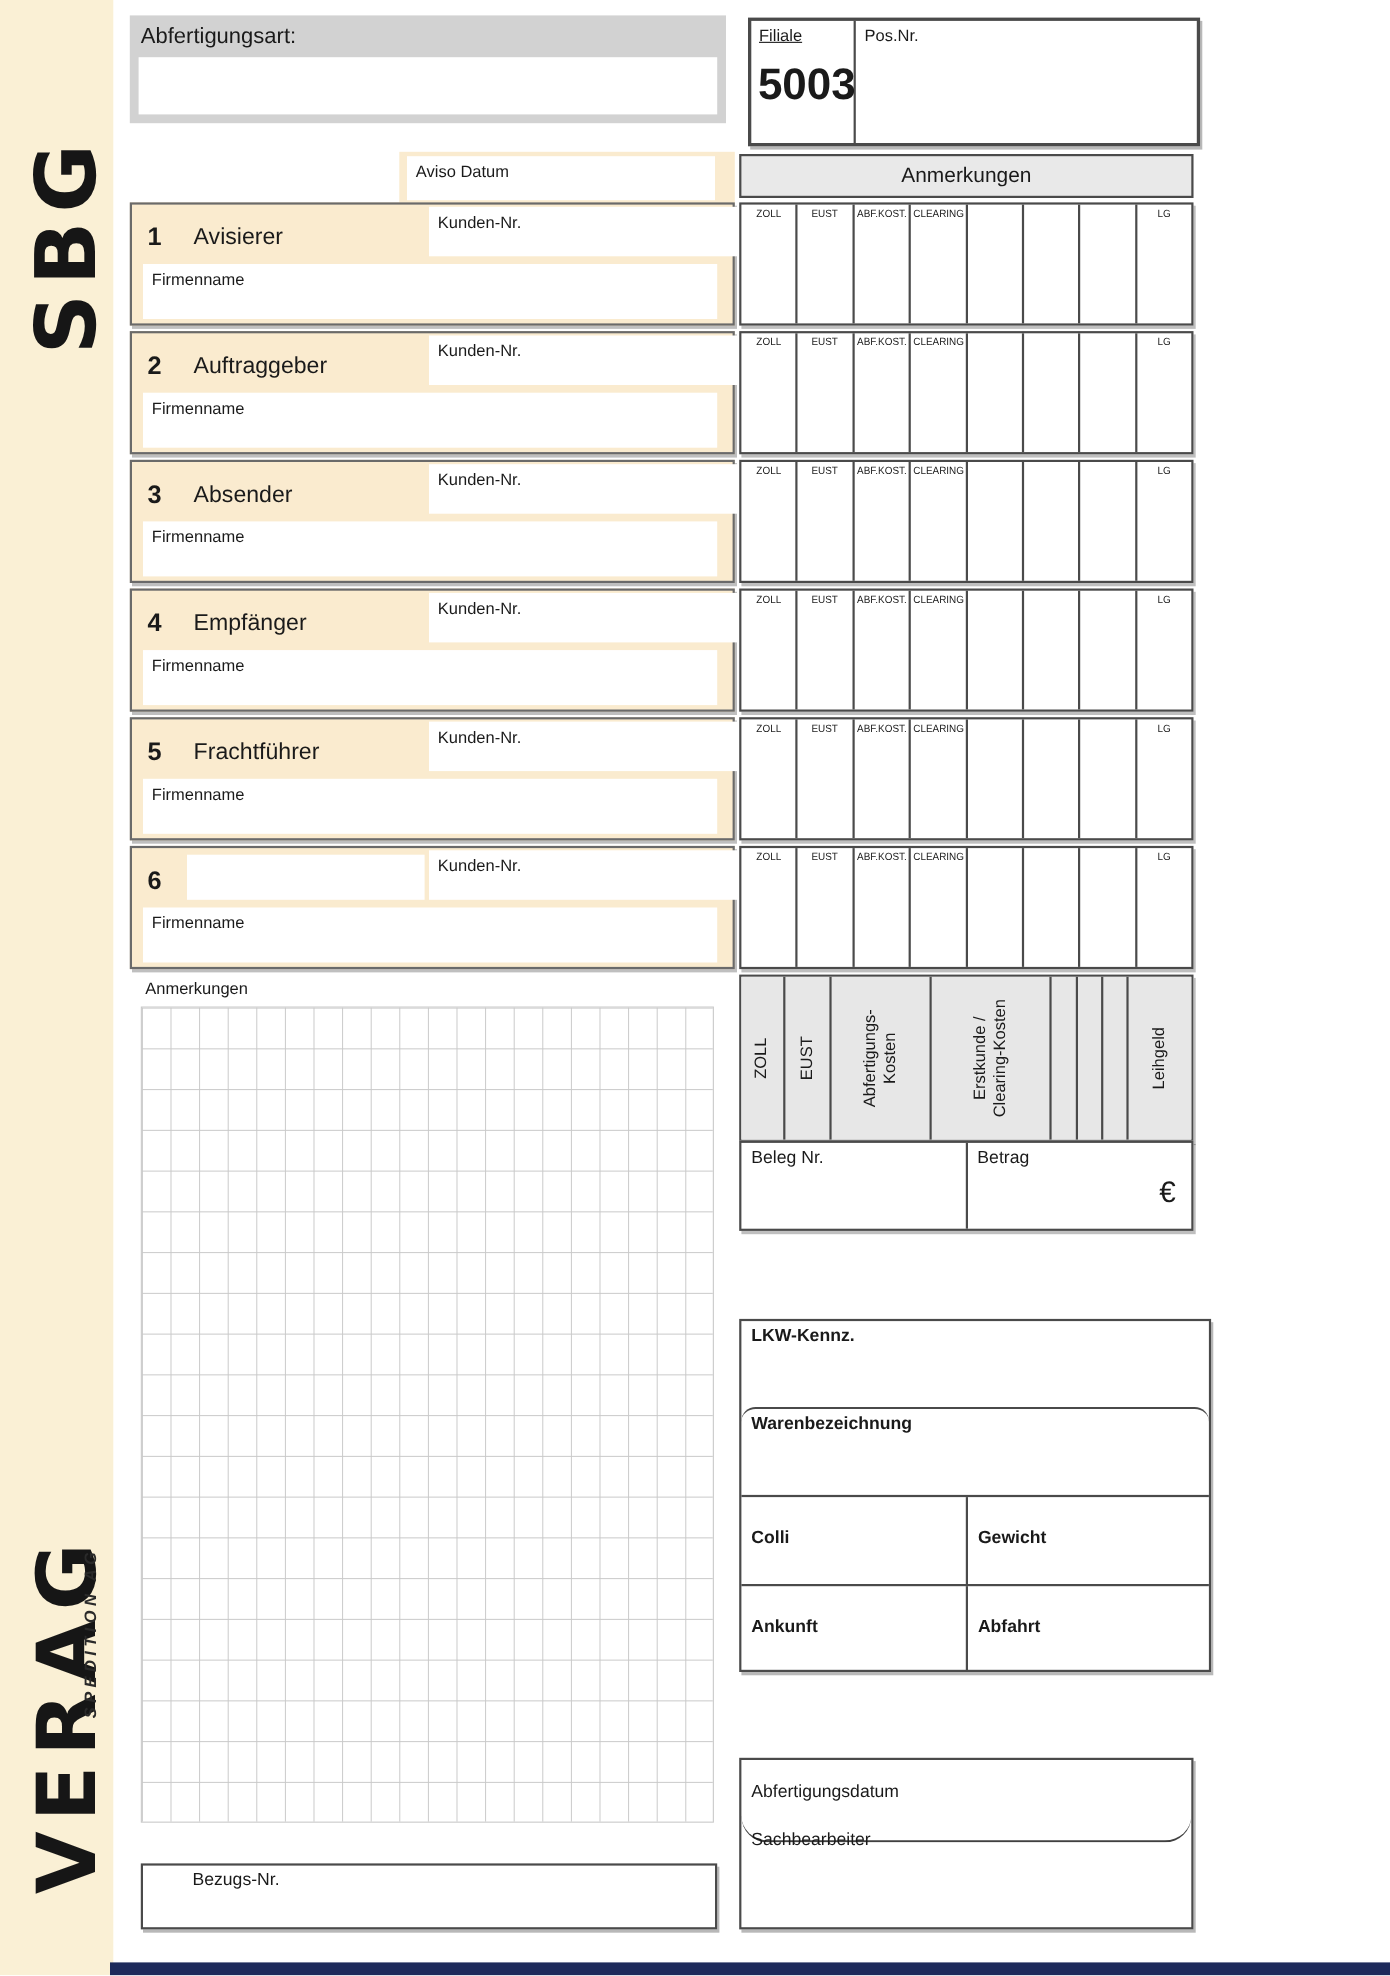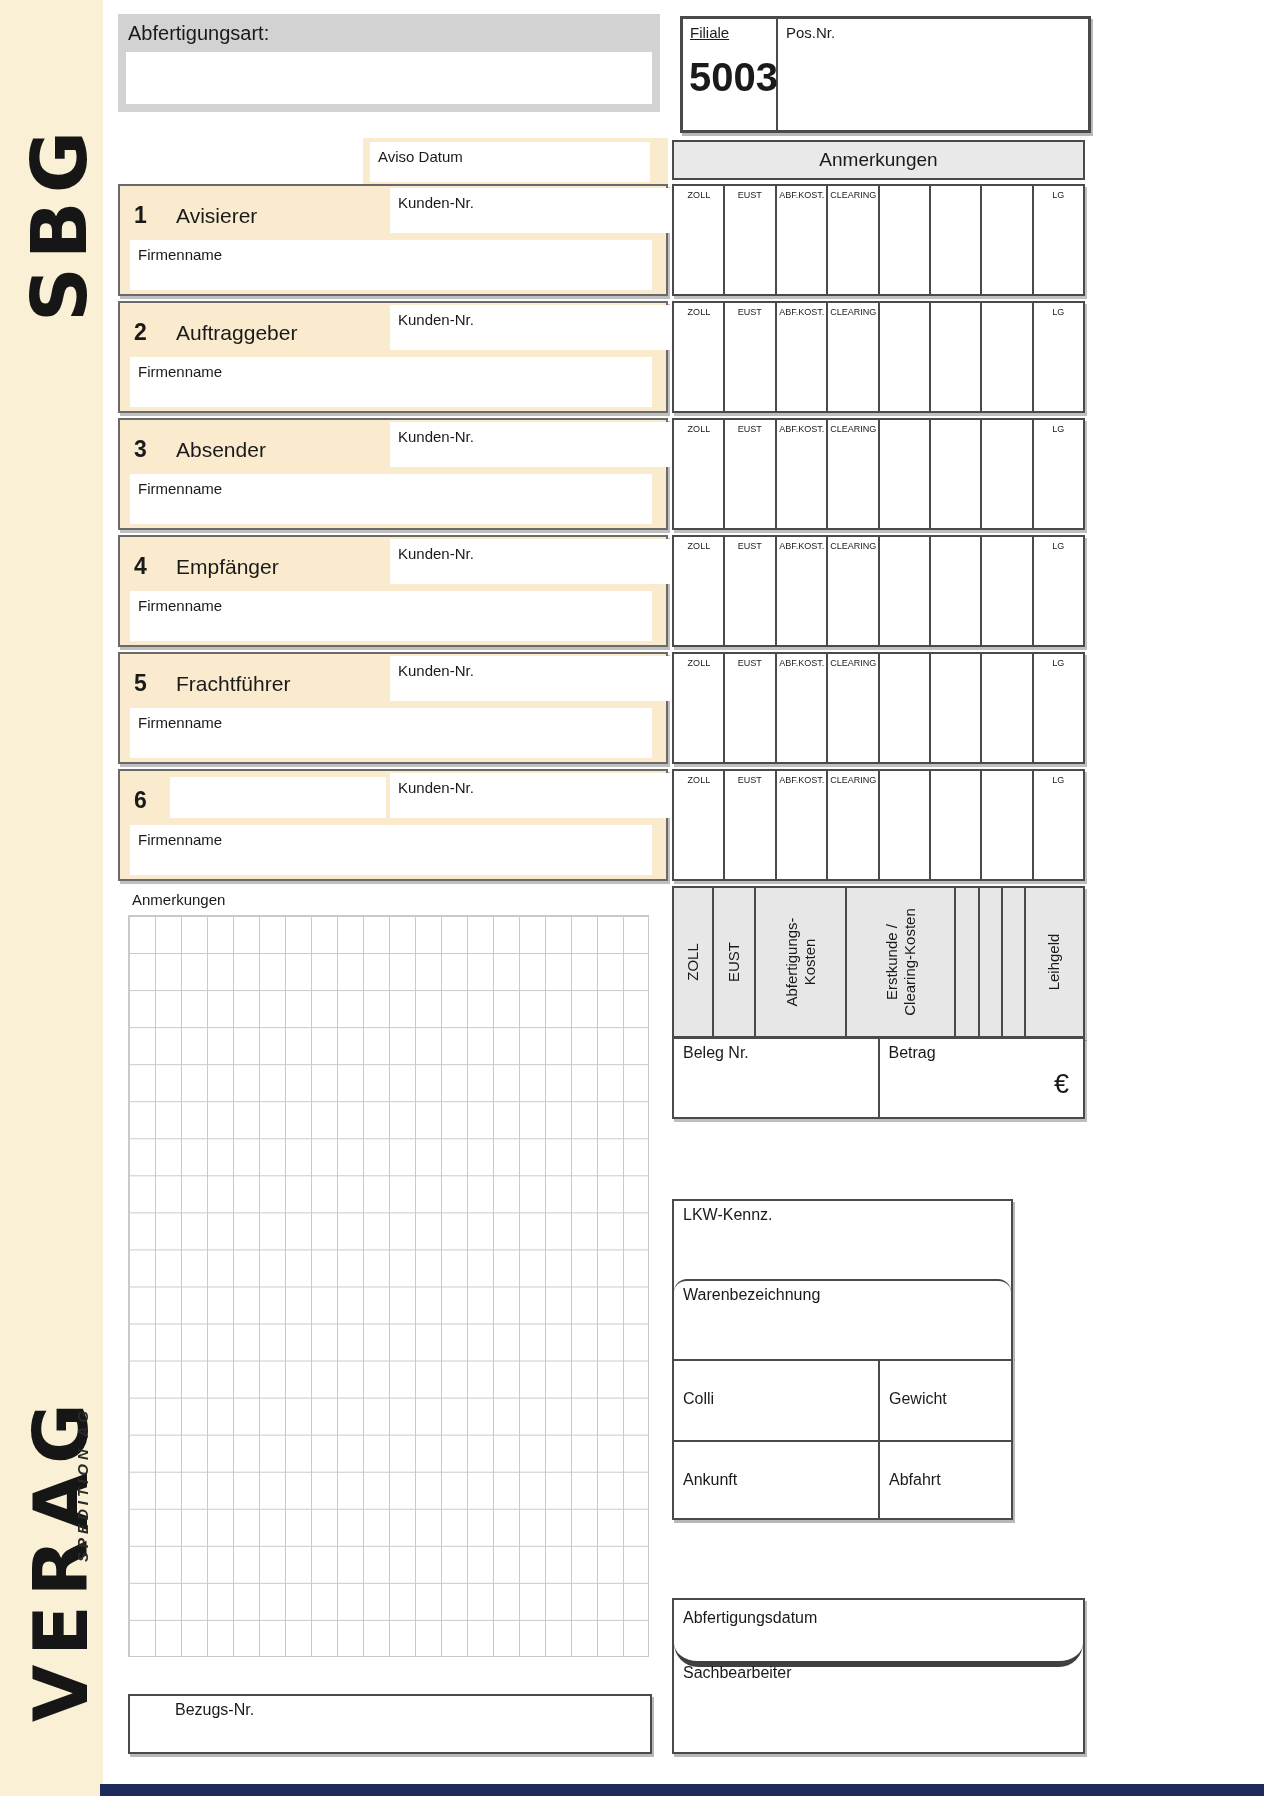--- a/index.html
+++ b/index.html
@@ -67,35 +67,35 @@
   .beleg-cell .lbl{position:absolute;left:9px;top:5px;font-size:16px;}
   .euro{position:absolute;right:14px;top:30px;font-size:27px;}
   
   .anm-label{position:absolute;left:132px;top:891px;font-size:15px;}
   .anm-grid{position:absolute;left:128px;top:915px;width:521px;height:742px;
             border:1px solid #c9c9c9;box-sizing:border-box;
             background-image:linear-gradient(to right,#c9c9c9 1px,transparent 1px),
                              linear-gradient(to bottom,#c9c9c9 1px,transparent 1px);
             background-size:26px 37.05px;}
   
-  .ship-box{position:absolute;left:672px;top:1199px;width:341px;height:321px;background:#fff;
-            border:2px solid #4a4a4a;box-sizing:border-box;box-shadow:2px 3px 0 rgba(0,0,0,.28);}
+  .ship-box{position:absolute;left:672px;top:1199px;width:429px;height:321px;background:#fff;
+            border:2px solid #4a4a4a;box-sizing:border-box;box-shadow:2px 3px 0 rgba(0,0,0,.28);font-weight:bold;}
   .ship-sec{position:absolute;left:0;right:0;border-top:2px solid #4a4a4a;}
   .ship-sec.first{border-top:none;}
   .ship-sec .lbl{position:absolute;left:9px;top:5px;font-size:16px;}
   .half{position:absolute;top:0;bottom:0;}
   .half .lbl{position:absolute;left:9px;top:5px;font-size:16px;margin-top:24px;}
   .half.left{left:0;width:204px;border-right:2px solid #4a4a4a;}
   .half.right{left:206px;right:0;}
   
   .proc-box{position:absolute;left:672px;top:1598px;width:413px;height:156px;background:#fff;
             border:2px solid #4a4a4a;box-sizing:border-box;box-shadow:2px 3px 0 rgba(0,0,0,.28);}
   .proc-sec{position:absolute;left:0;right:0;}
   .proc-sec .lbl{position:absolute;left:9px;top:5px;font-size:16px;}
-  .proc-top{top:4px;height:57px;border-bottom:6px solid #404040;border-radius:24px;}
+  .proc-top{top:16px;height:57px;border-bottom:2px solid #404040;border-radius:24px;}
   .proc-bottom{top:59px;bottom:0;}
   
   .bezugs-box{position:absolute;left:128px;top:1694px;width:524px;height:60px;background:#fff;
               border:2px solid #4a4a4a;box-sizing:border-box;box-shadow:2px 3px 0 rgba(0,0,0,.28);}
   .bezugs-box .lbl{position:absolute;left:9px;top:5px;font-size:16px;margin-left:36px;}
   
   .bottom-bar{position:absolute;left:100px;right:0;top:1784px;height:12px;background:#1d2a5b;}
 </style>
 </head>
 <body>

